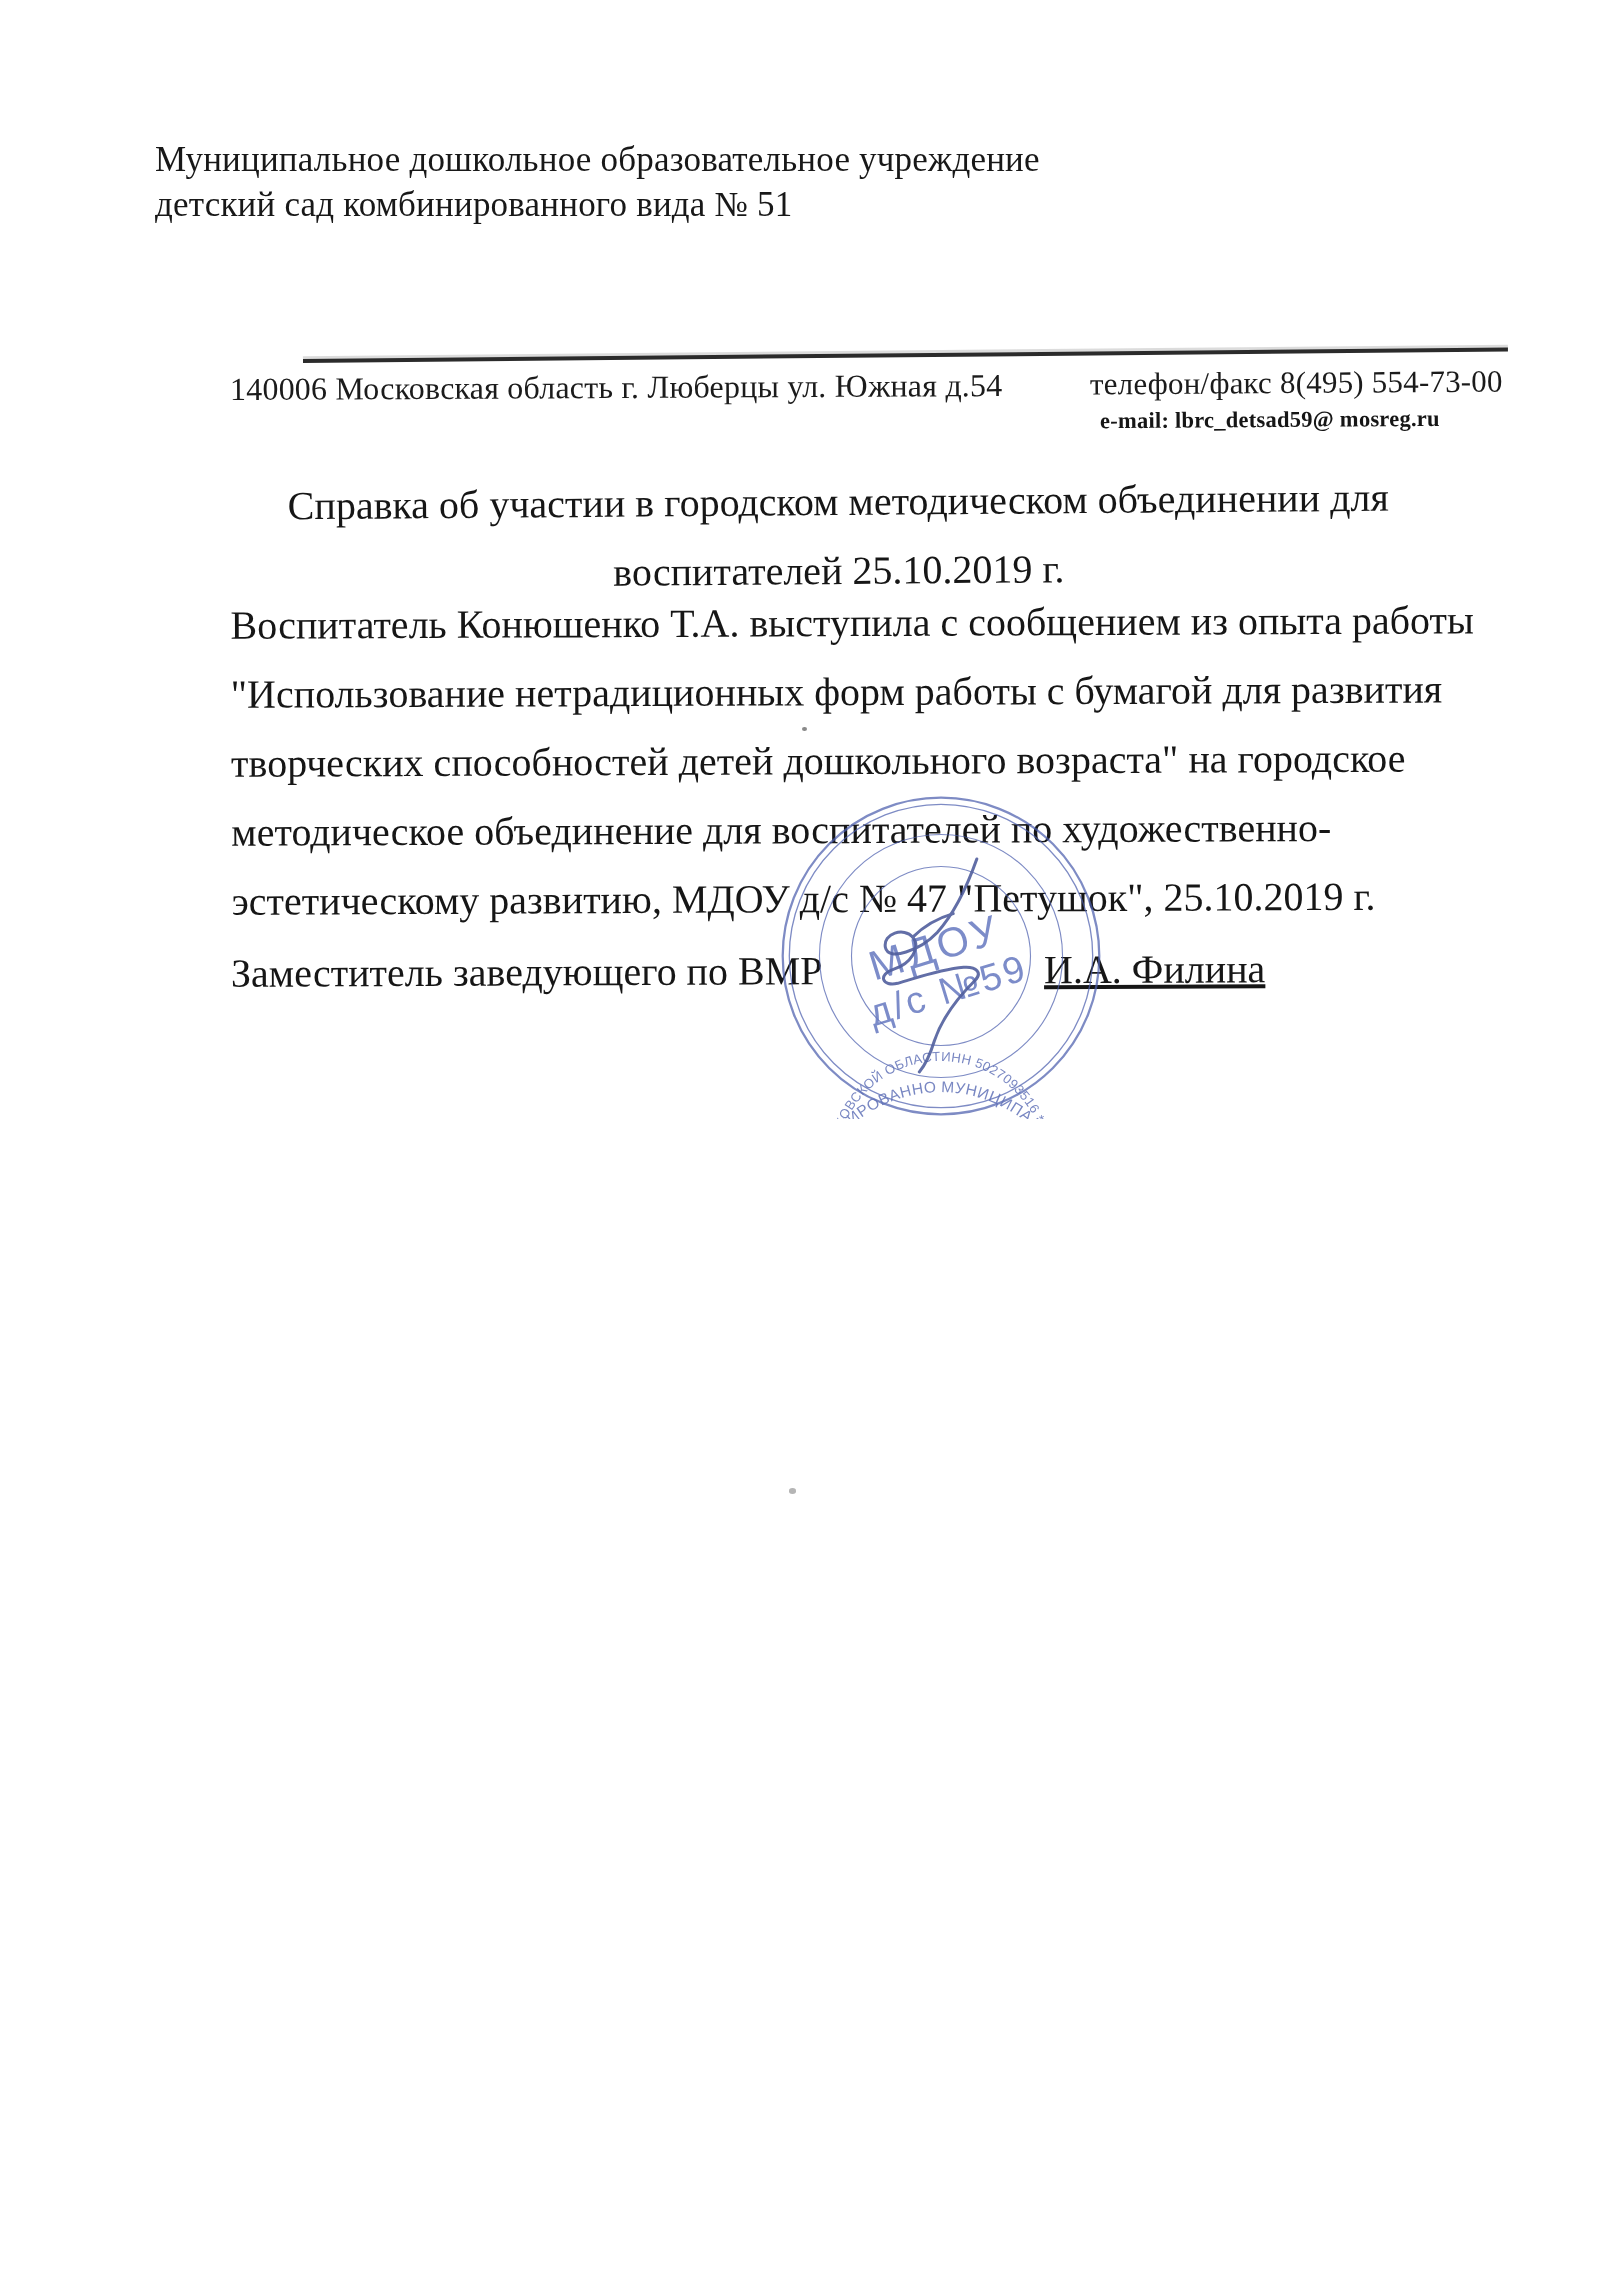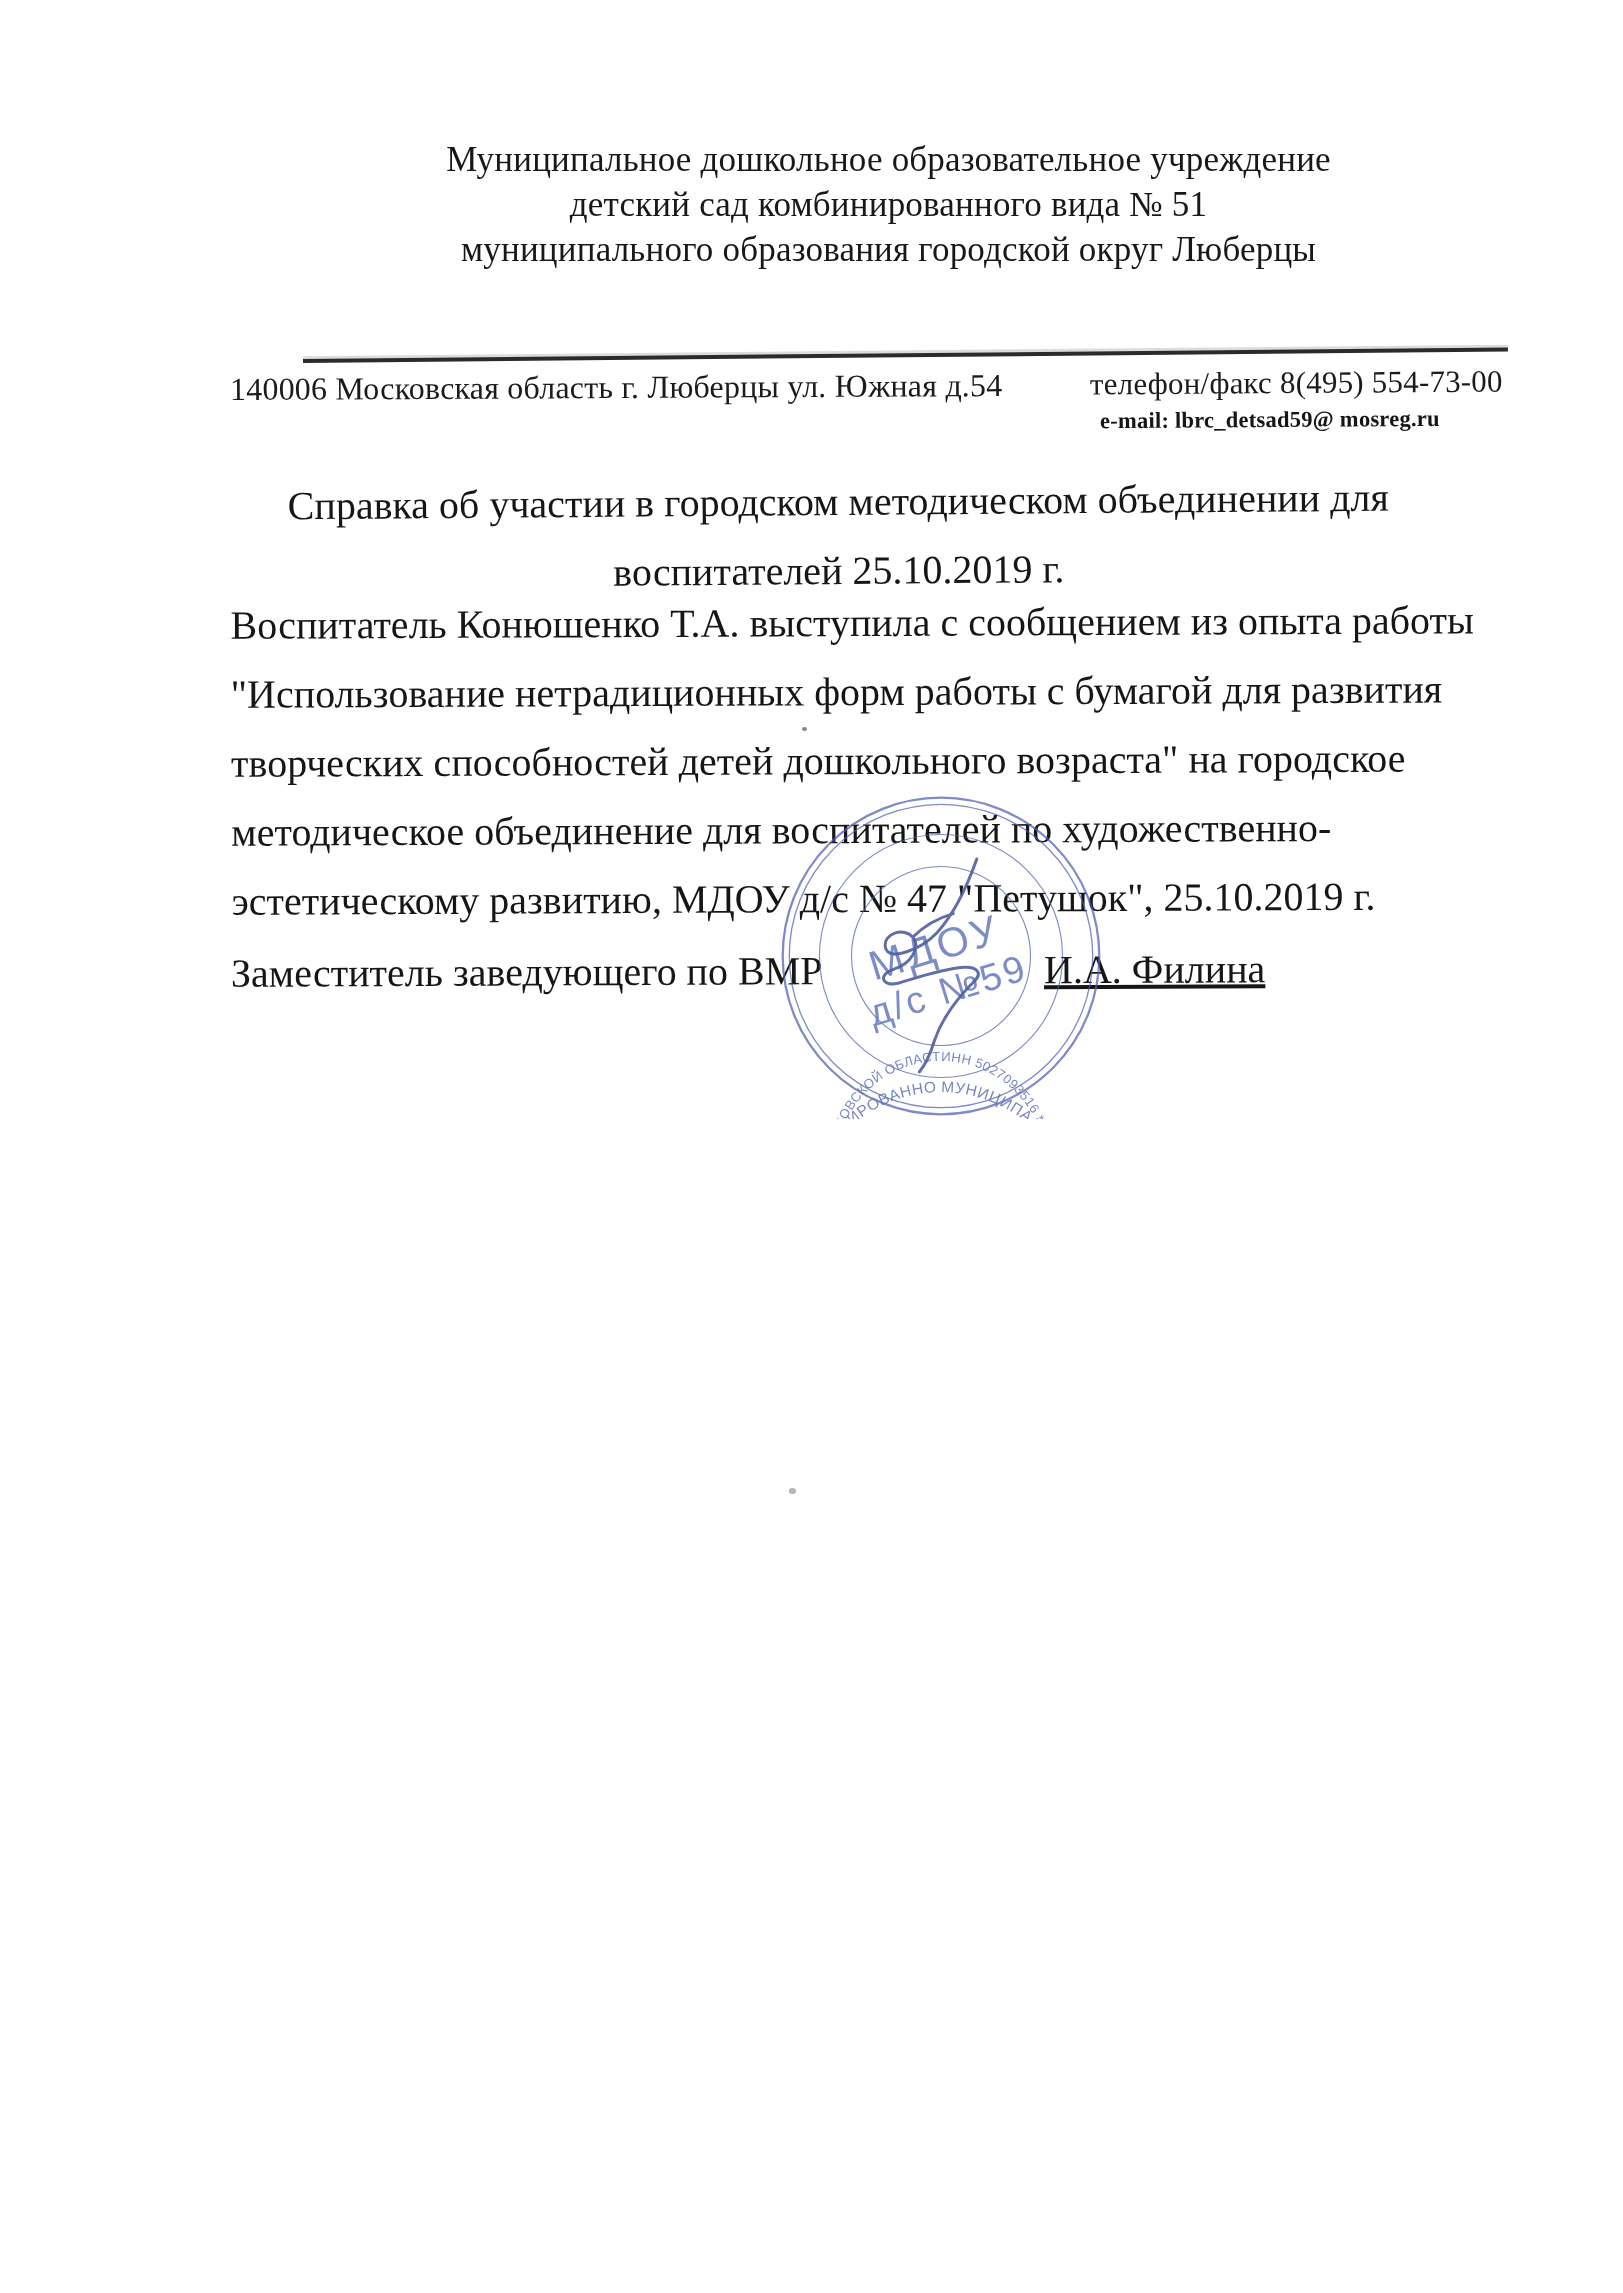--- a/index.html
+++ b/index.html
@@ -6,21 +6,20 @@
   .page{
     position:relative;
     width:1623px;height:2294px;
     background:#ffffff;
     overflow:hidden;
     font-family:"Liberation Serif","DejaVu Serif",serif;
     color:#1e1e1e;
   }
   .org-header{
     position:absolute;left:155px;top:137px;width:1467px;
-    text-align:center;
     font-size:35px;line-height:45px;
     letter-spacing:0.2px;
     color:#181818;
   }
   .rule{
     position:absolute;left:303px;top:359px;width:1205px;height:3.8px;
     background:#2b2b2b;
     transform:rotate(-0.55deg);
     transform-origin:left center;
     box-shadow:0 -2.8px 0 rgba(60,60,60,.18);
@@ -69,21 +68,20 @@
   .speck2{left:789px;top:1488px;width:6.6px;height:5.6px;background:rgba(90,90,90,.45);}
 </style>
 </head>
 <body>
 
 <div class="page">
 
   <header class="org-header">
     <div>Муниципальное дошкольное образовательное учреждение</div>
     <div>детский сад комбинированного вида № 51</div>
-    <div>муниципального образования городской  округ Люберцы</div>
   </header>
 
   <div class="rule"></div>
 
   <div class="address">140006 Московская область г. Люберцы ул. Южная д.54</div>
   <div class="phone">телефон/факс 8(495) 554-73-00</div>
   <div class="email">e-mail: lbrc_detsad59@ mosreg.ru</div>
 
   <div class="doc-title">
     <div>Справка об участии в городском методическом объединении для</div>

